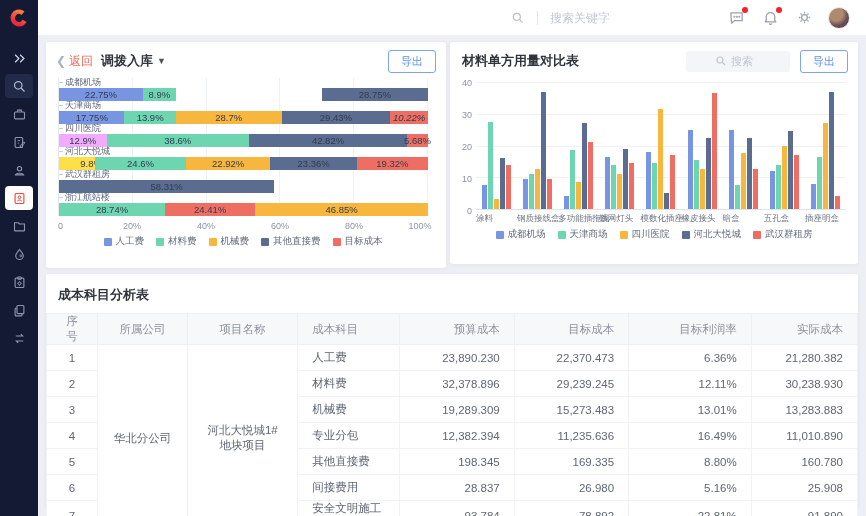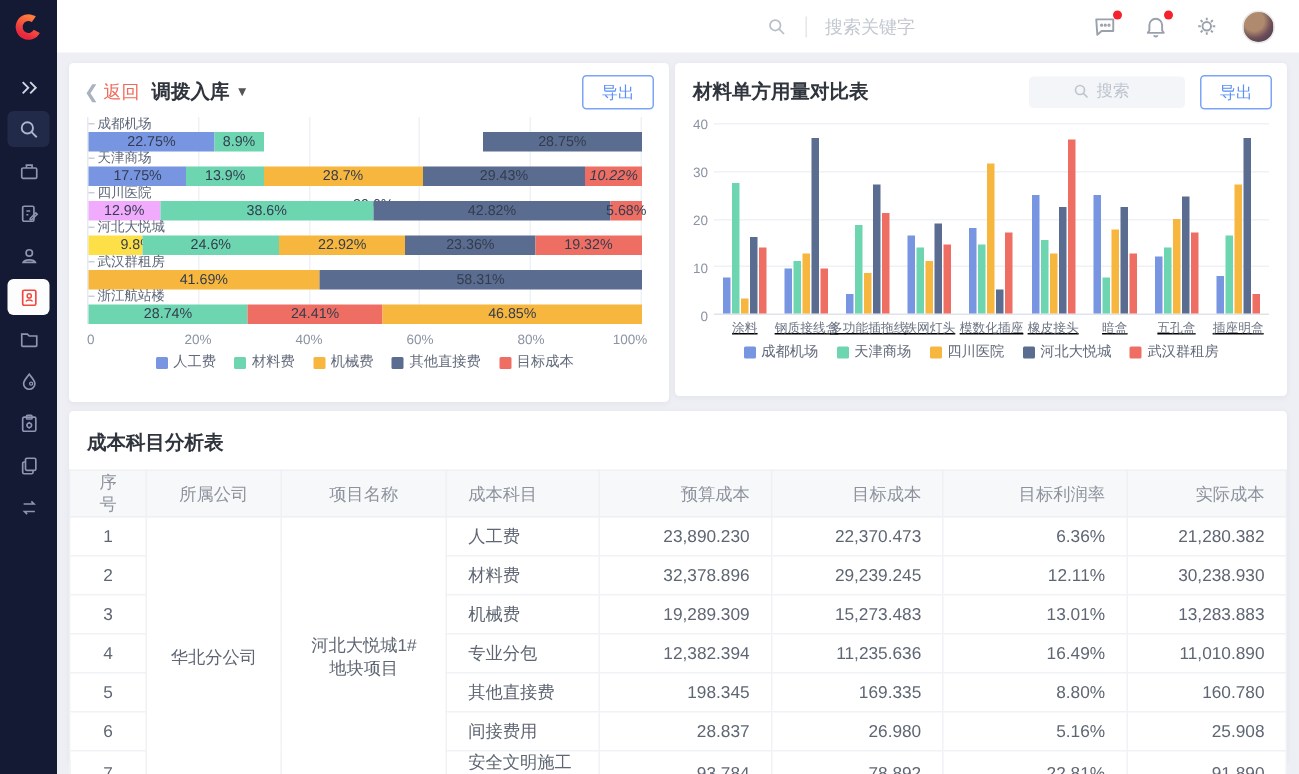--- a/index.html
+++ b/index.html
@@ -83,21 +83,21 @@
   
   .gchart { display:flex; padding:8px 12px 0 6px; }
   .gylabels { width:20px; position:relative; font-size:9px; color:#8b93a3; }
   .gylabels span { position:absolute; right:4px; transform:translateY(-4px); }
   .gplot { flex:1; position:relative; height:128px; border-bottom:1px solid #dfe4ec; }
   .gplot .hline { position:absolute; left:0; right:0; height:1px; background:#eef1f6; }
   .ggroups { position:absolute; inset:0; display:flex; }
   .ggroup { flex:1; display:flex; align-items:flex-end; justify-content:center; gap:1px; }
   .gbar { width:5px; }
   .gxlabels { display:flex; margin:3px 12px 0 26px; }
-  .gxl { flex:1 1 0; min-width:0; display:flex; justify-content:center;text-decoration:underline; }
+  .gxl { flex:1 1 0; min-width:0; display:flex; justify-content:flex-start; }
   .gxl span { font-size:8.5px; color:#6b7382; white-space:nowrap; }
 
   
   .ttitle { font-size:13px; font-weight:bold; color:#30343c; padding:12px 12px 9px 12px; }
   table { width:100%; border-collapse:collapse; font-size:11.5px; table-layout:fixed; }
   th { background:#f7f8fa; color:#8d929c; font-weight:normal; height:29px;
     border:1px solid #eef0f4; padding:0 14px; }
   td { color:#5f6673; height:26px; border:1px solid #f0f2f5; padding:0 14px; background:#fff; }
   .al-c { text-align:center; } .al-l { text-align:left; } .al-r { text-align:right; }
 </style>
@@ -279,21 +279,20 @@
                 <div class="sseg" style="width: 9.8%; background: #fde047; padding-left: 28px;">9.8%</div>
                 <div class="sseg" style="width: 24.6%; background: rgb(109, 214, 177);">24.6%</div>
                 <div class="sseg" style="width: 22.92%; background: rgb(247, 182, 61);">22.92%</div>
                 <div class="sseg" style="width: 23.36%; background: rgb(90, 108, 143);">23.36%</div>
                 <div class="sseg" style="width: 19.32%; background: rgb(239, 110, 99);">19.32%</div>
               </div>
             </div>
             <div class="srow">
               <div class="slabel">武汉群租房</div>
               <div class="strack">
-                <div class="sseg" style="width: 41.69%; background: rgb(247, 182, 61);">41.69%</div>
                 <div class="sseg" style="width: 58.31%; background: rgb(90, 108, 143);">58.31%</div>
               </div>
             </div>
             <div class="srow">
               <div class="slabel">浙江航站楼</div>
               <div class="strack">
                 <div class="sseg" style="width: 28.74%; background: rgb(109, 214, 177);">28.74%</div>
                 <div class="sseg" style="width: 24.41%; background: rgb(239, 110, 99);">24.41%</div>
                 <div class="sseg" style="width: 46.85%; background: rgb(247, 182, 61);">46.85%</div>
               </div>

